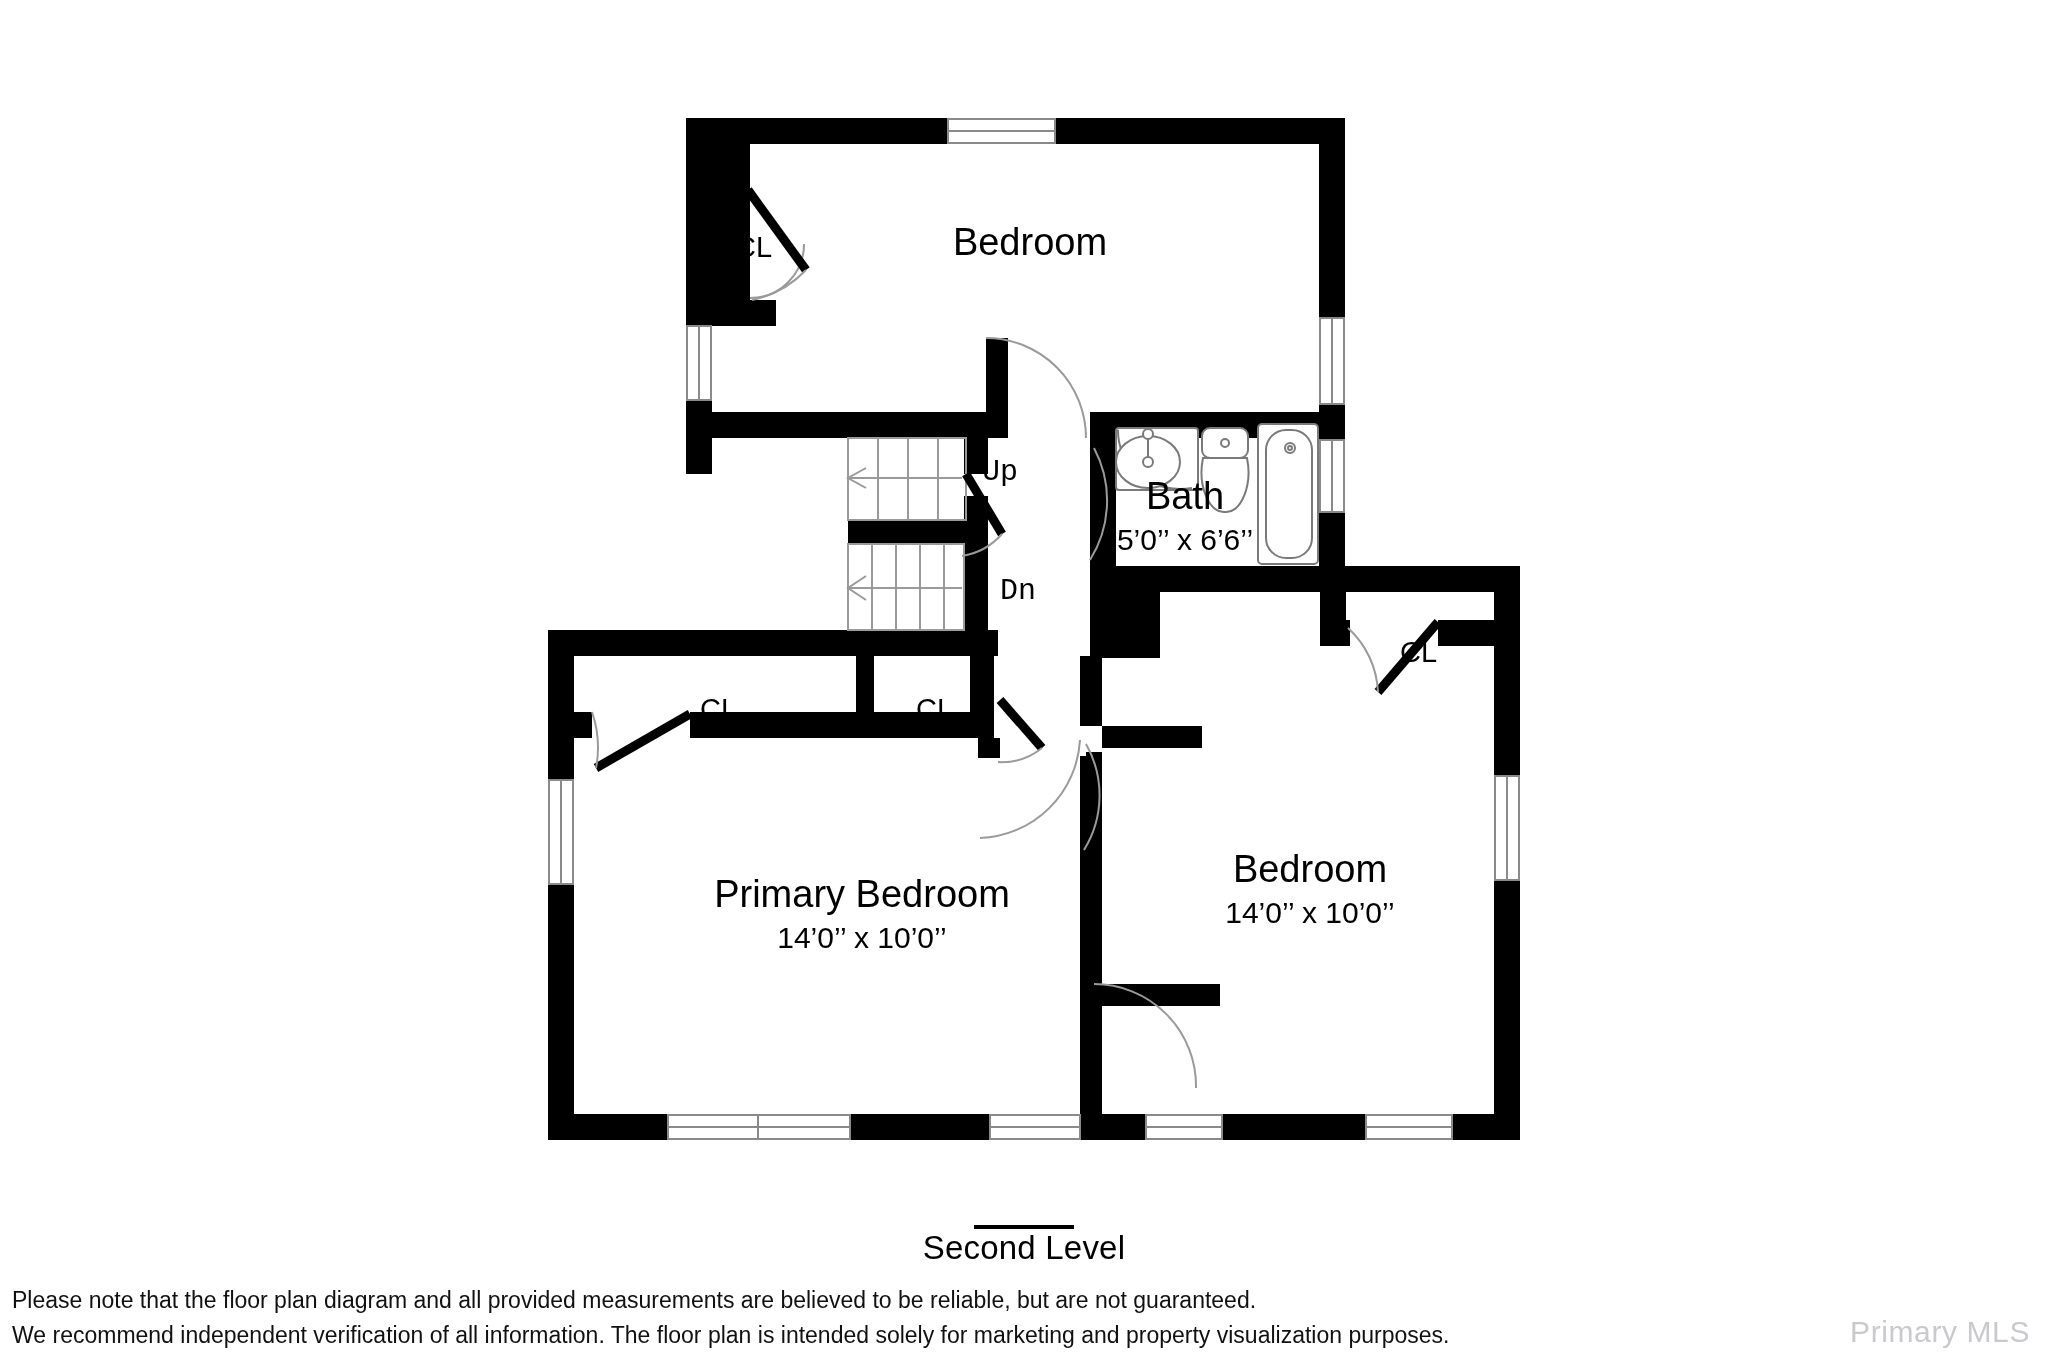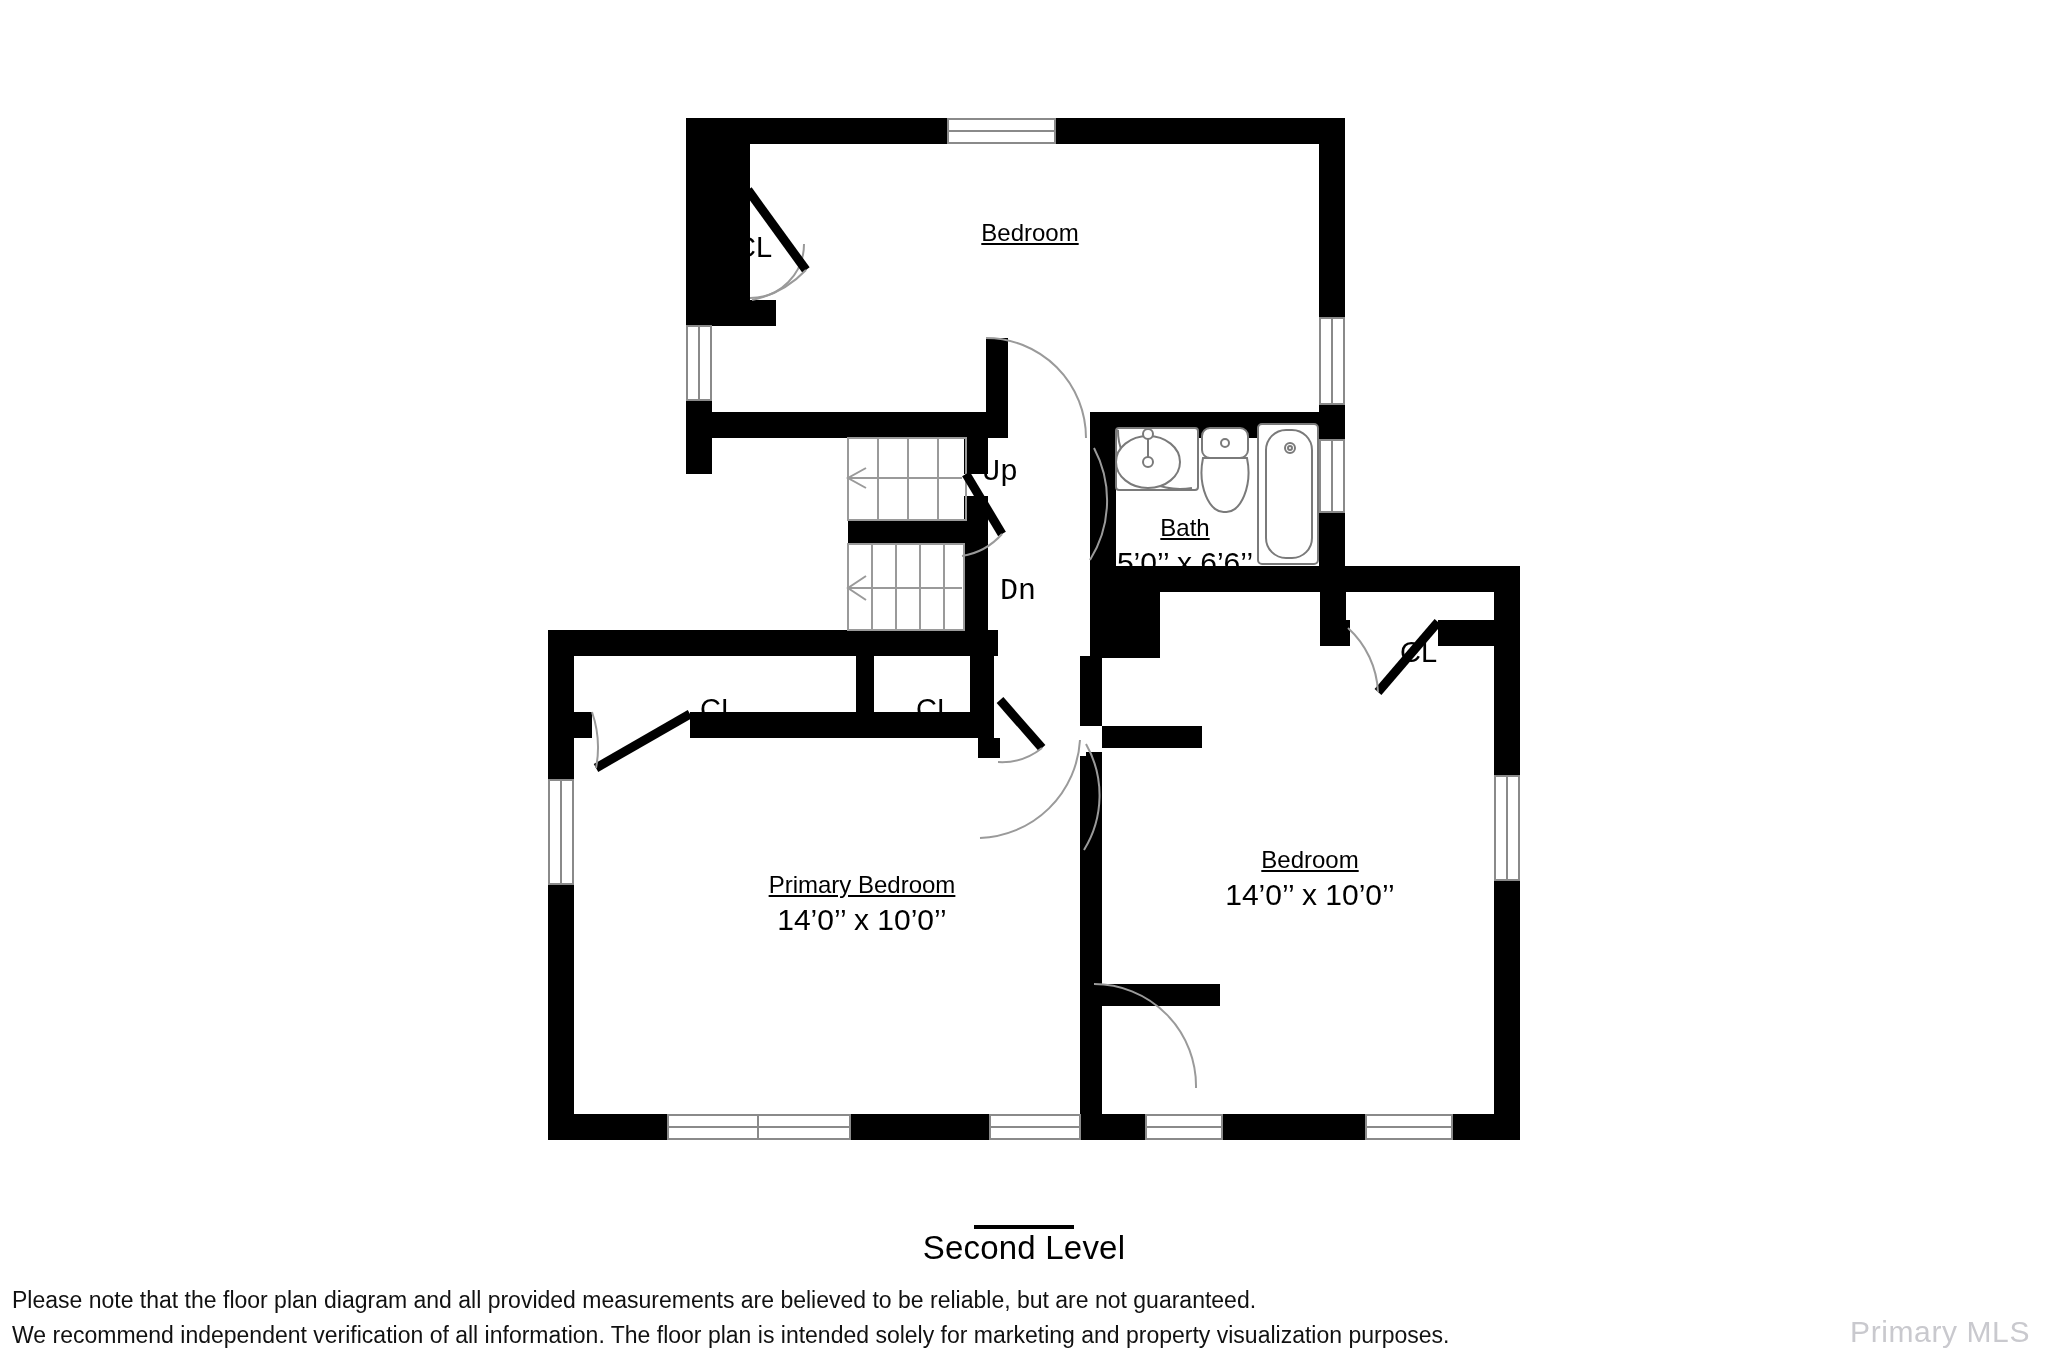--- a/index.html
+++ b/index.html
@@ -75,21 +75,21 @@
     letter-spacing: 0.6px;
     font-family: "Liberation Sans", sans-serif;
   }
   .room-label {
     position: absolute;
     text-align: center;
     white-space: nowrap;
     color: #000;
     line-height: 1.28;
   }
-  .room-label .r-name { font-size: 24px; display:block;text-decoration:underline; }
+  .room-label .r-name { font-size: 38px; display:block; }
   .room-label .r-dim  { font-size: 30px; display:block; }
   .cl-label {
     position: absolute;
     font-size: 29px;
     color: #000;
     white-space: nowrap;
     margin-top: 29px;
   }
   .stair-label {
     position: absolute;
@@ -370,21 +370,21 @@
       <circle cx="1290" cy="448" r="5"></circle>
       <circle cx="1290" cy="448" r="2"></circle>
     </g>
   </g>
 </svg>
 
 <div class="room-label" style="left:880px; top:218px; width:300px;">
   <span class="r-name">Bedroom</span>
 </div>
 
-<div class="room-label" style="left:1060px; top:472px; width:250px;margin-top:41px;">
+<div class="room-label" style="left:1060px; top:472px; width:250px;">
   <span class="r-name">Bath</span>
   <span class="r-dim">5’0’’ x 6’6’’</span>
 </div>
 
 <div class="room-label" style="left:692px; top:870px; width:340px;">
   <span class="r-name">Primary Bedroom</span>
   <span class="r-dim">14’0’’ x 10’0’’</span>
 </div>
 
 <div class="room-label" style="left:1160px; top:845px; width:300px;">

